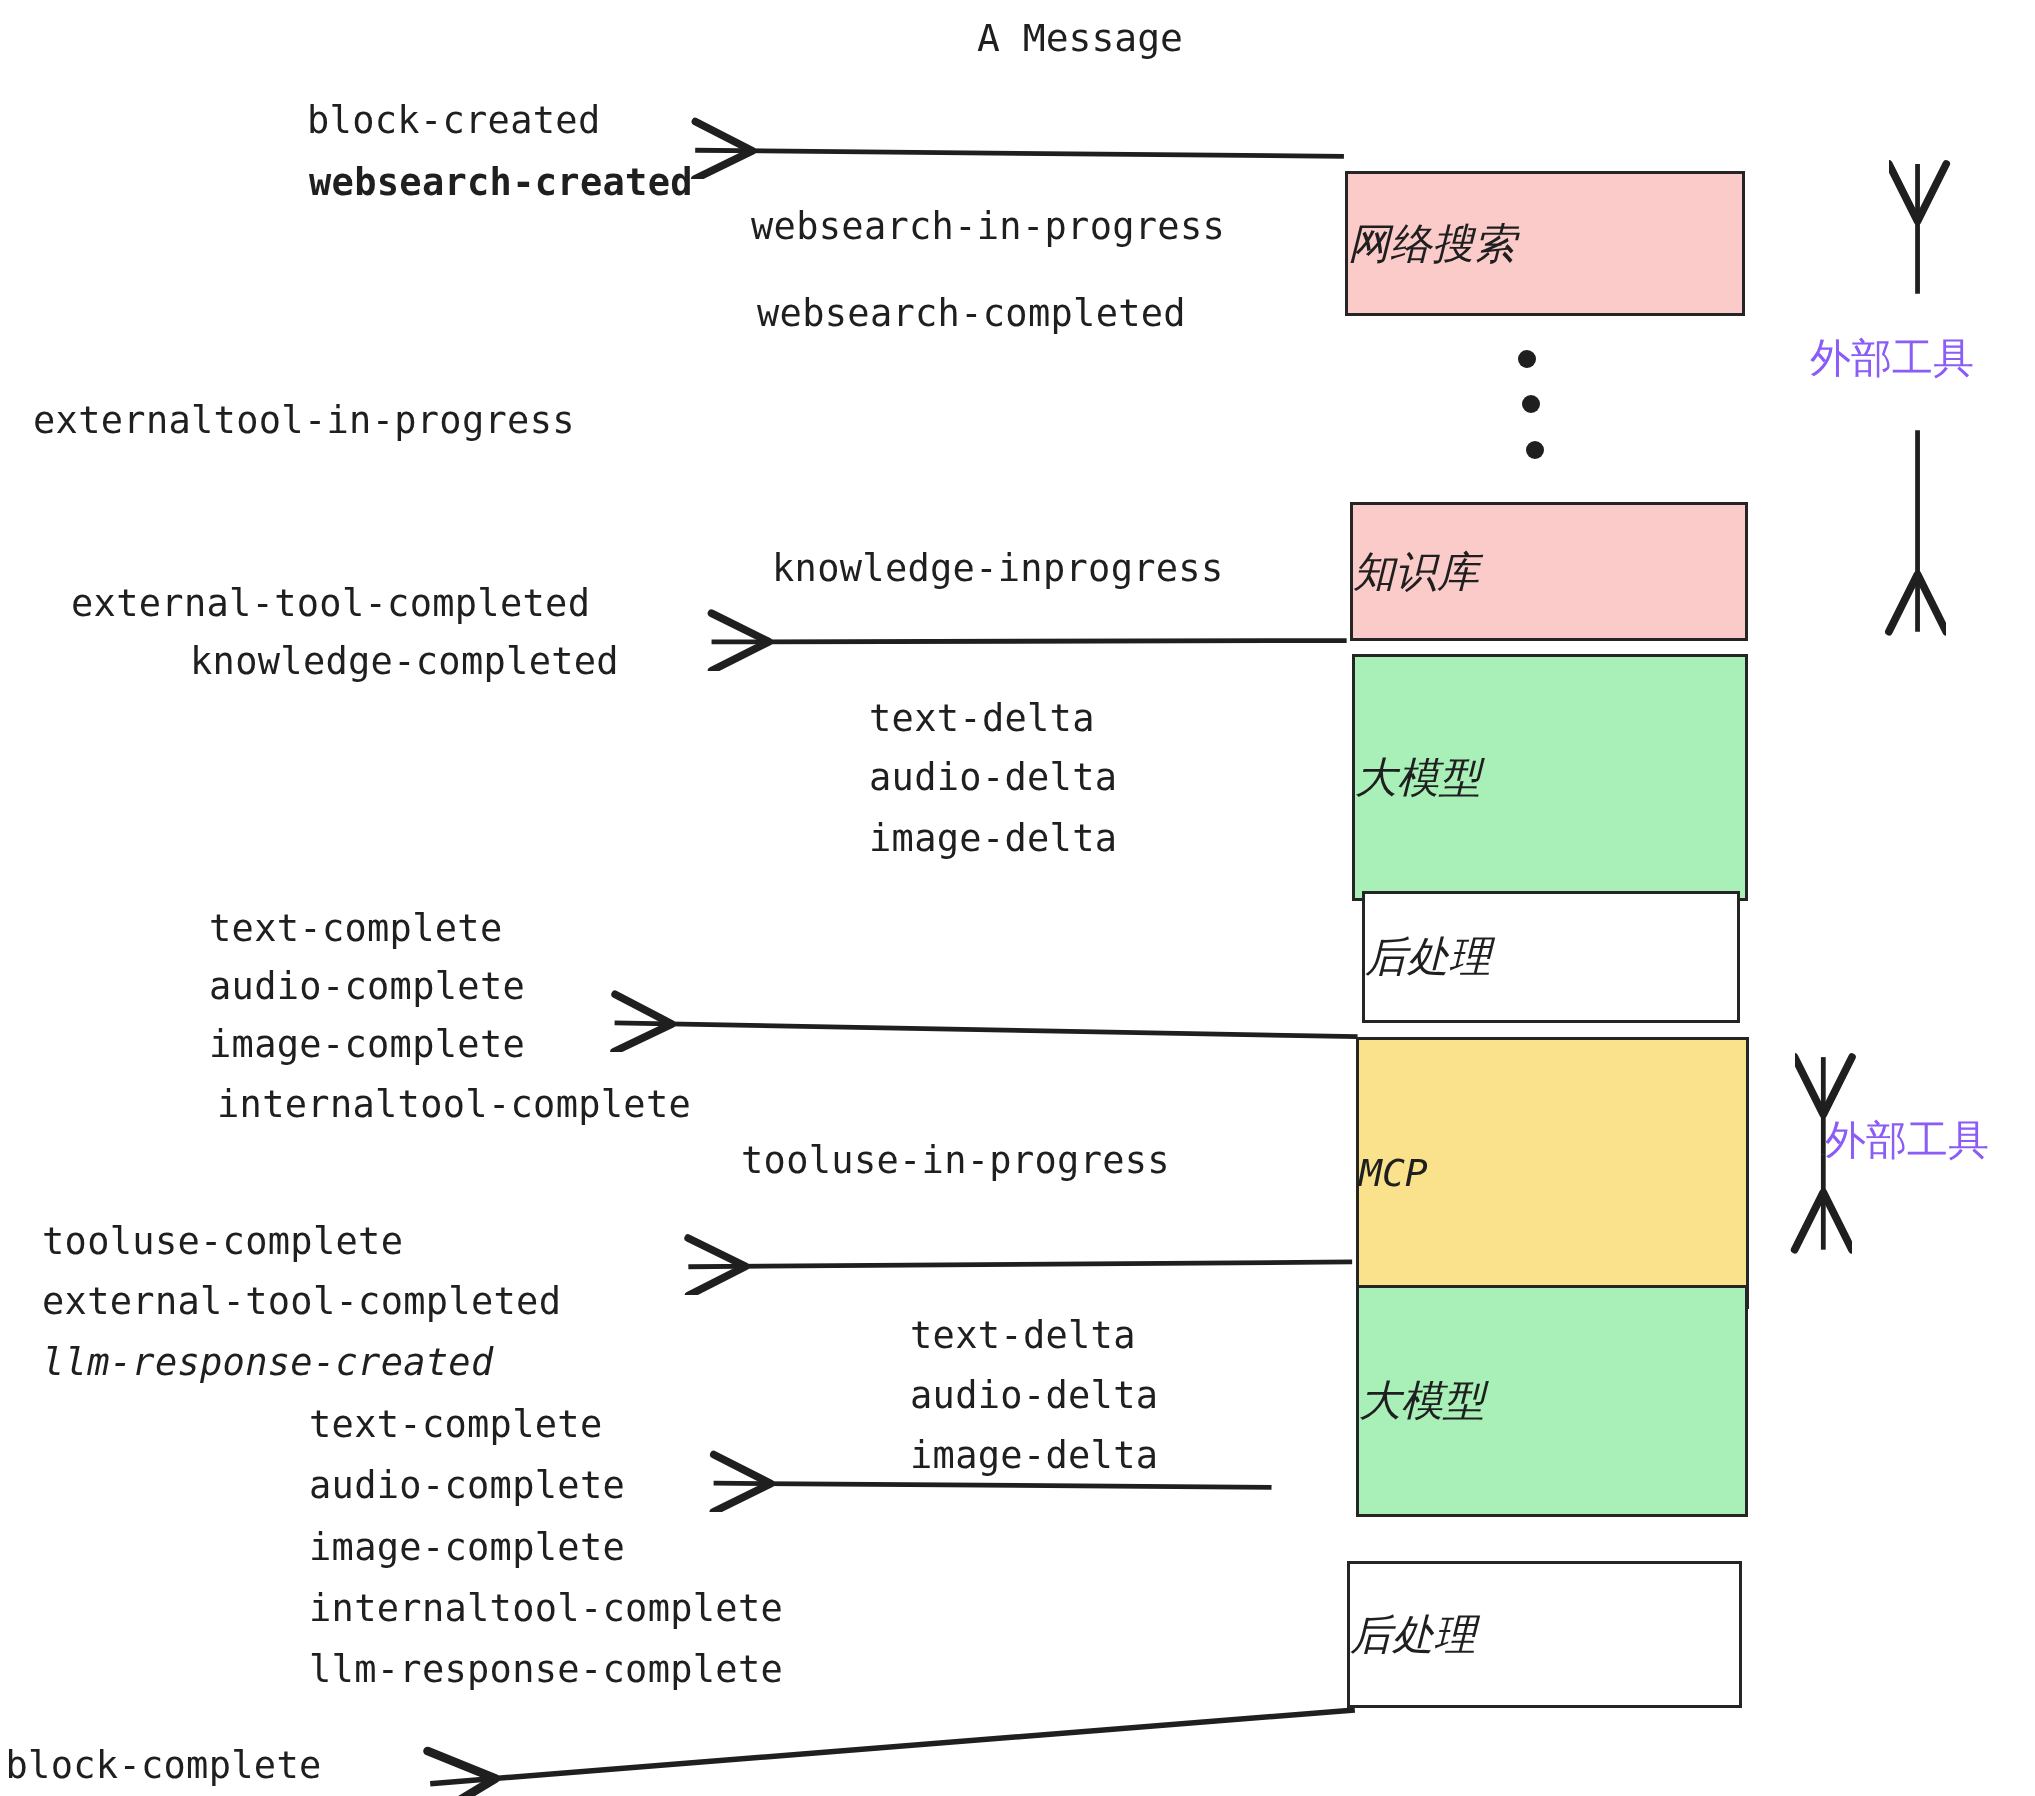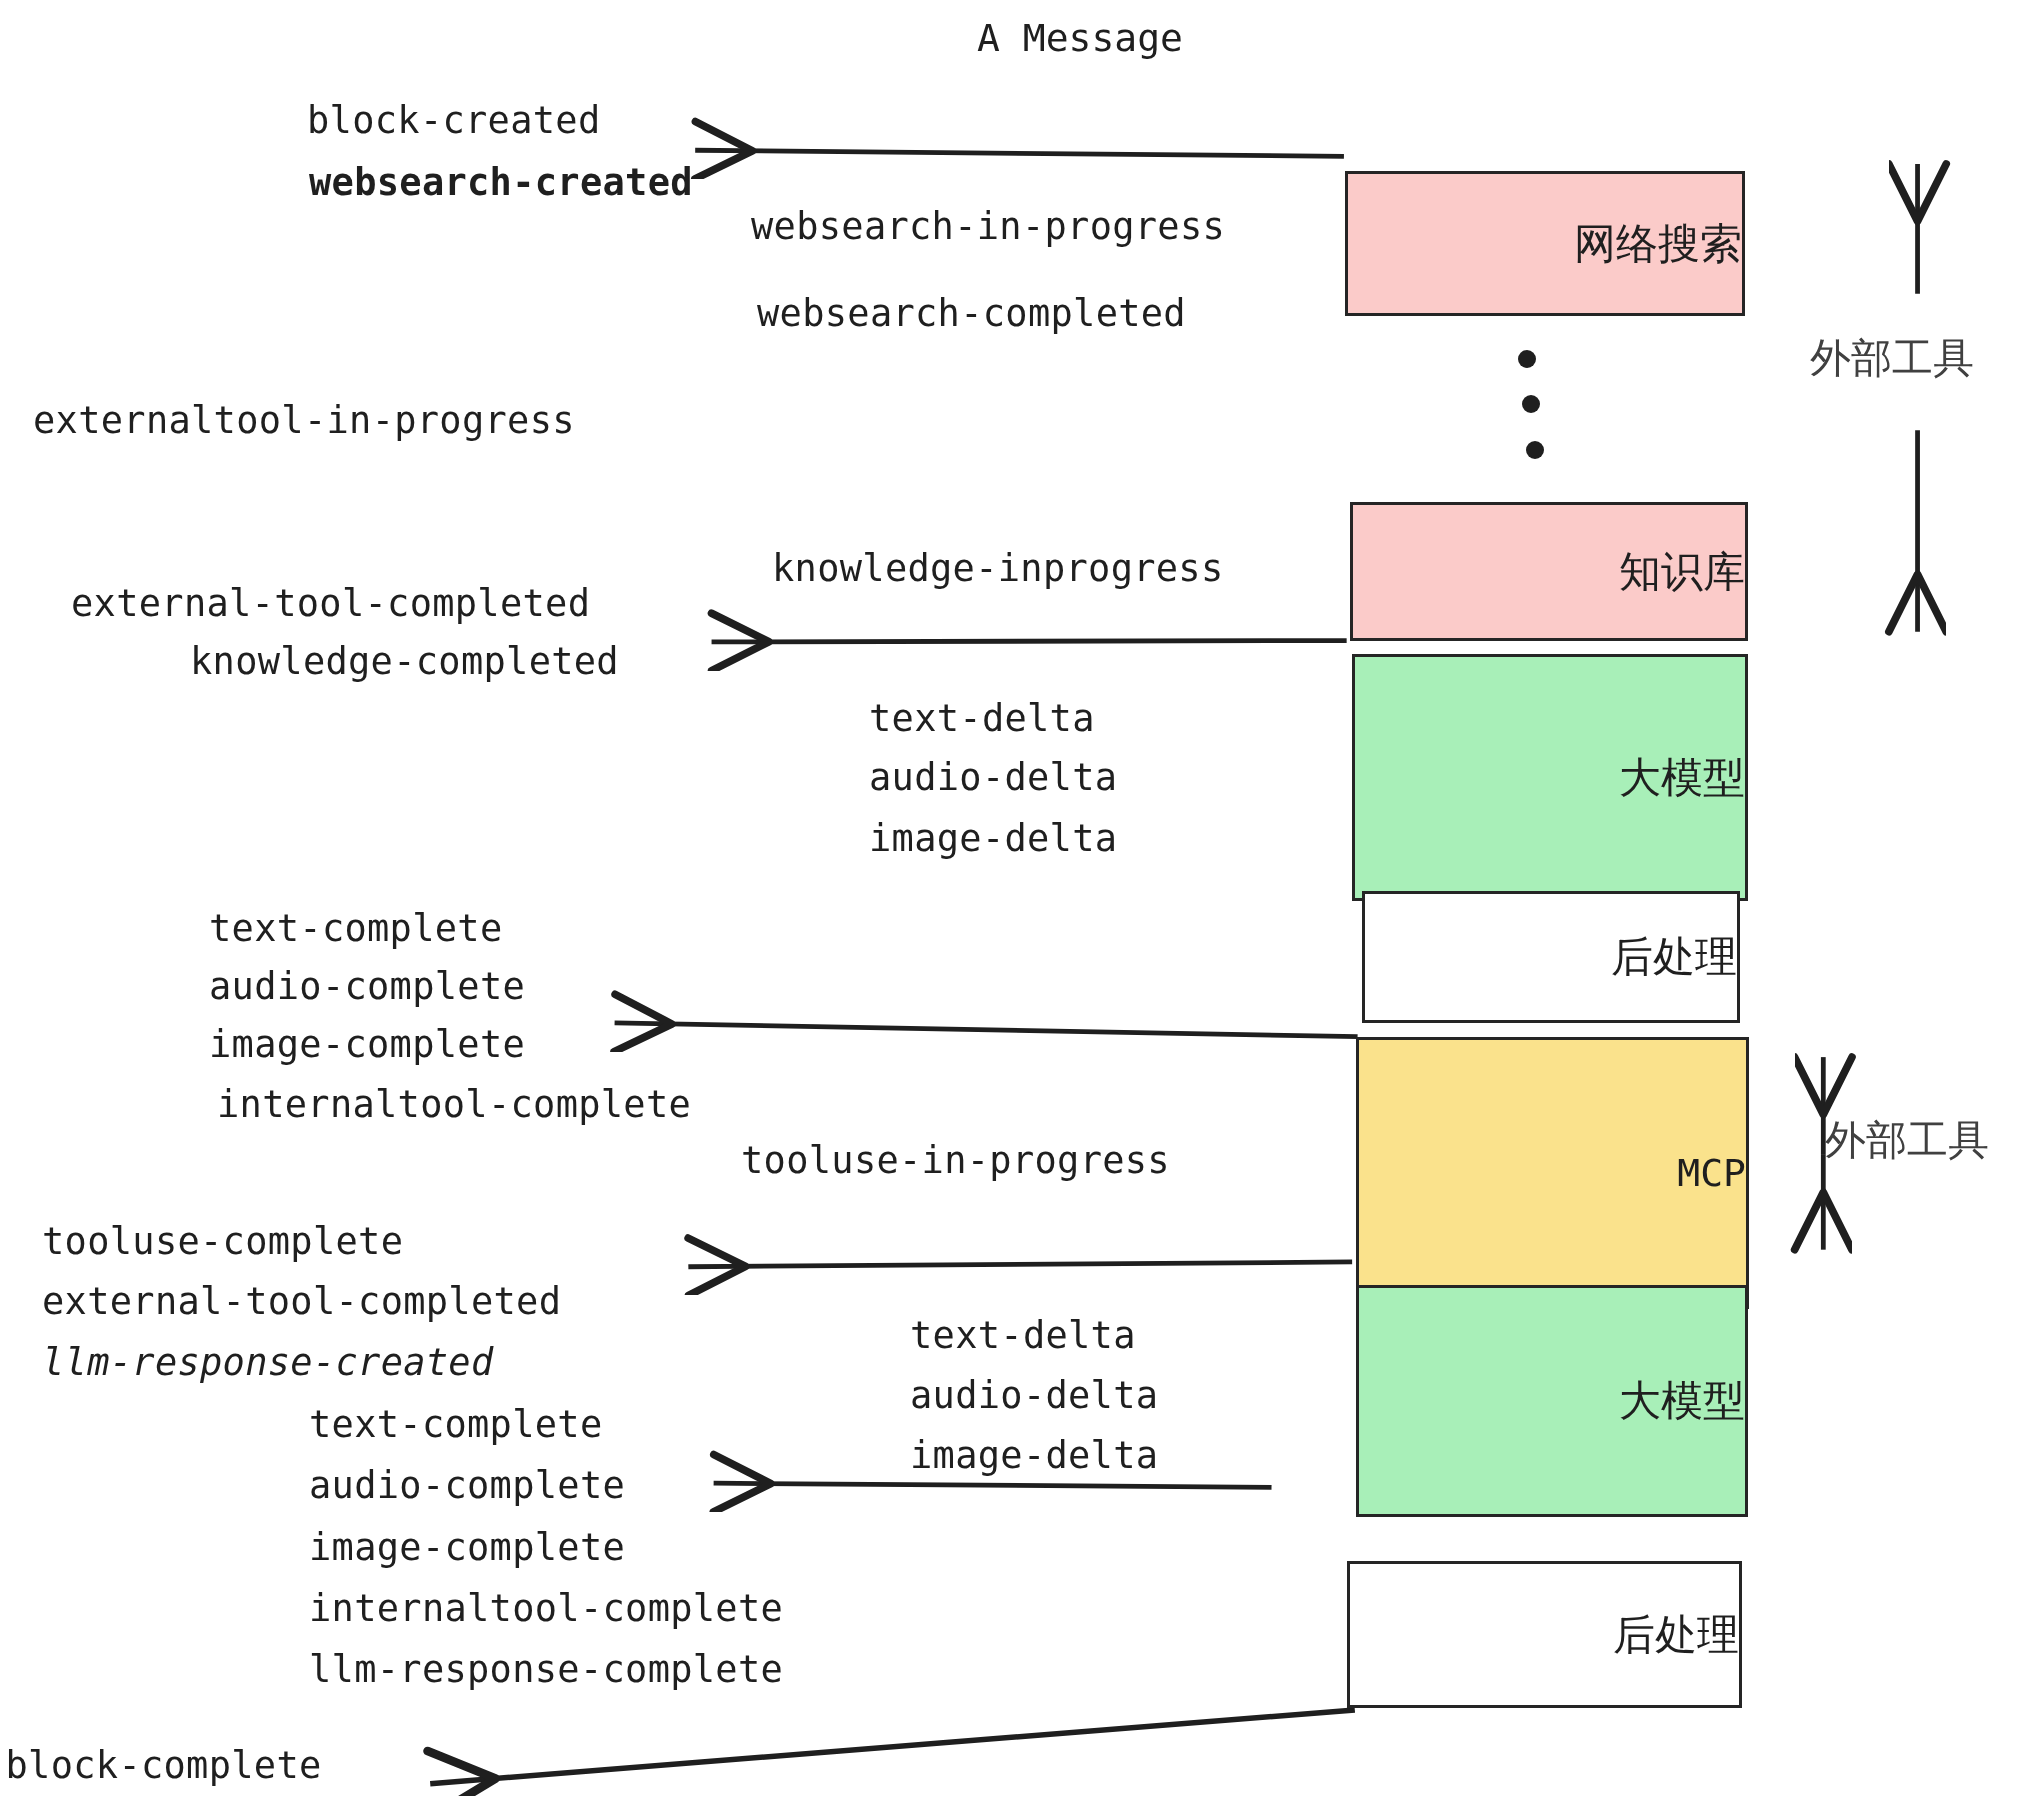--- a/index.html
+++ b/index.html
@@ -8,28 +8,28 @@
   #stage{position:absolute;left:0;top:0;width:2035px;height:1796px;}
 
   .lbl{position:absolute;white-space:nowrap;color:#1f1f1f;
        font-family:"DejaVu Sans Mono","Liberation Mono",monospace;
        font-size:37px;line-height:1;letter-spacing:0.3px;}
   .title{position:absolute;white-space:nowrap;color:#1f1f1f;
        font-family:"DejaVu Sans Mono","Liberation Mono",monospace;
        font-size:38px;line-height:1;}
 
   .node{position:absolute;box-sizing:border-box;border:3.4px solid #252525;
-        display:flex;align-items:center;justify-content:flex-end;
-        color:#1f1f1f;}
+        display:flex;align-items:center;justify-content:flex-start;
+        color:#1f1f1f;font-style:italic;}
   .node .nlabel{font-family:"DejaVu Sans","Liberation Sans",sans-serif;
         font-size:42px;line-height:1;white-space:nowrap;}
   .node.mcp .nlabel{font-family:"DejaVu Sans Mono","Liberation Mono",monospace;
         font-size:38px;}
 
-  .sidelbl{position:absolute;white-space:nowrap;color:#404040;
+  .sidelbl{position:absolute;white-space:nowrap;color:#8b5cf6;
         font-family:"DejaVu Sans","Liberation Sans",sans-serif;
         font-size:41px;line-height:1;}
 
   .dot{position:absolute;width:18px;height:18px;border-radius:50%;
        background:#1f1f1f;}
 
   svg.edges{position:absolute;left:0;top:0;width:2035px;height:1796px;
             pointer-events:none;}
 </style>
 </head>

